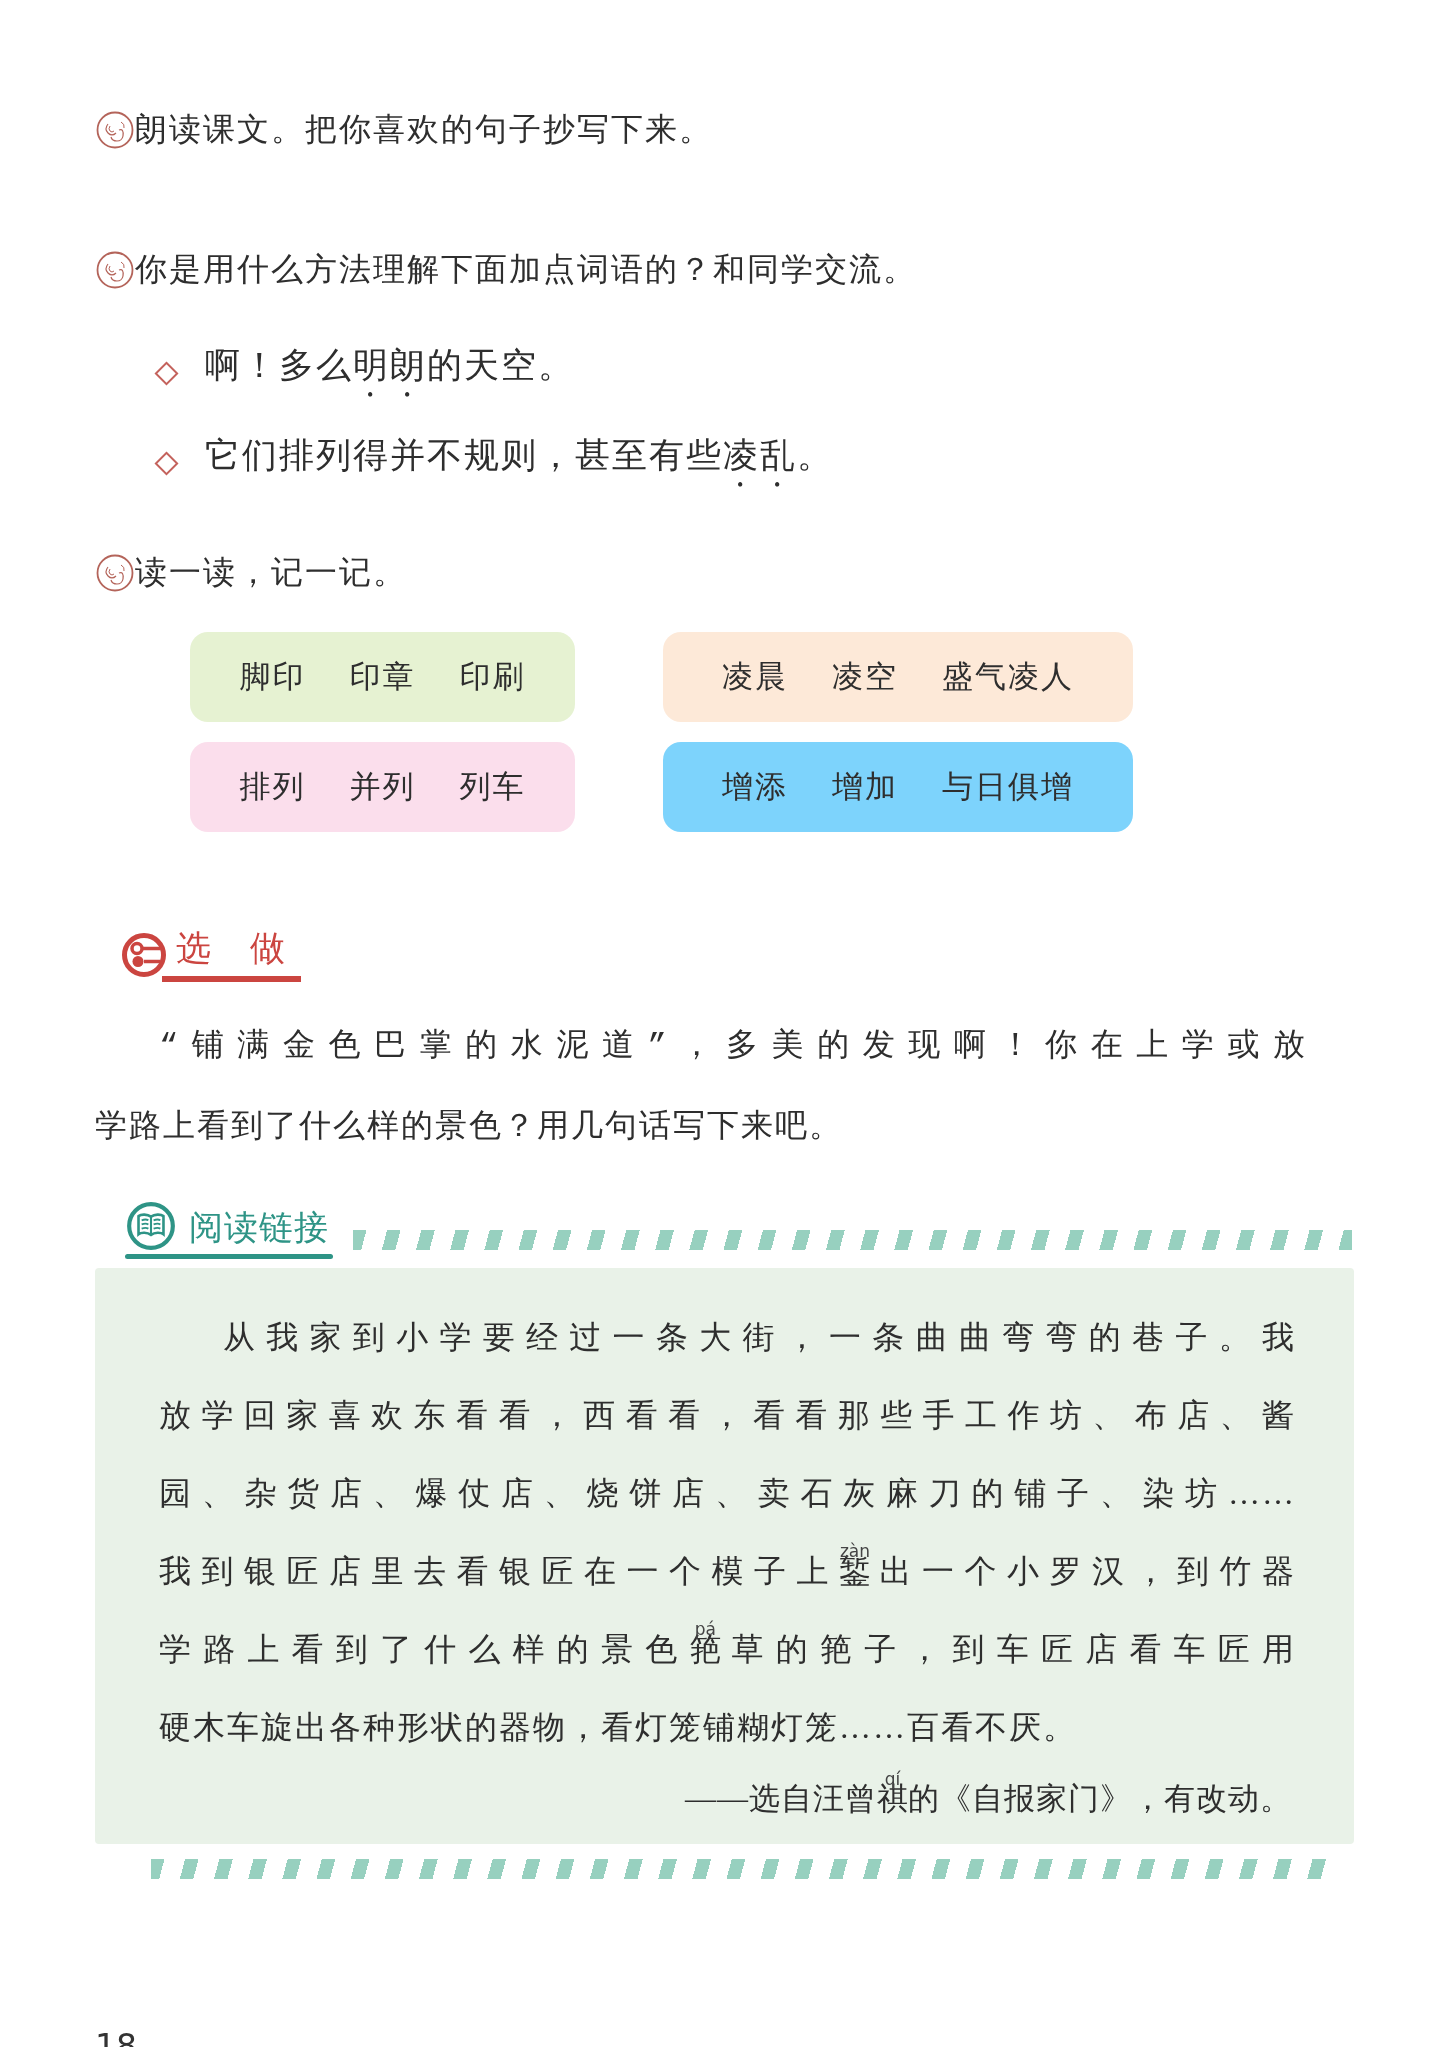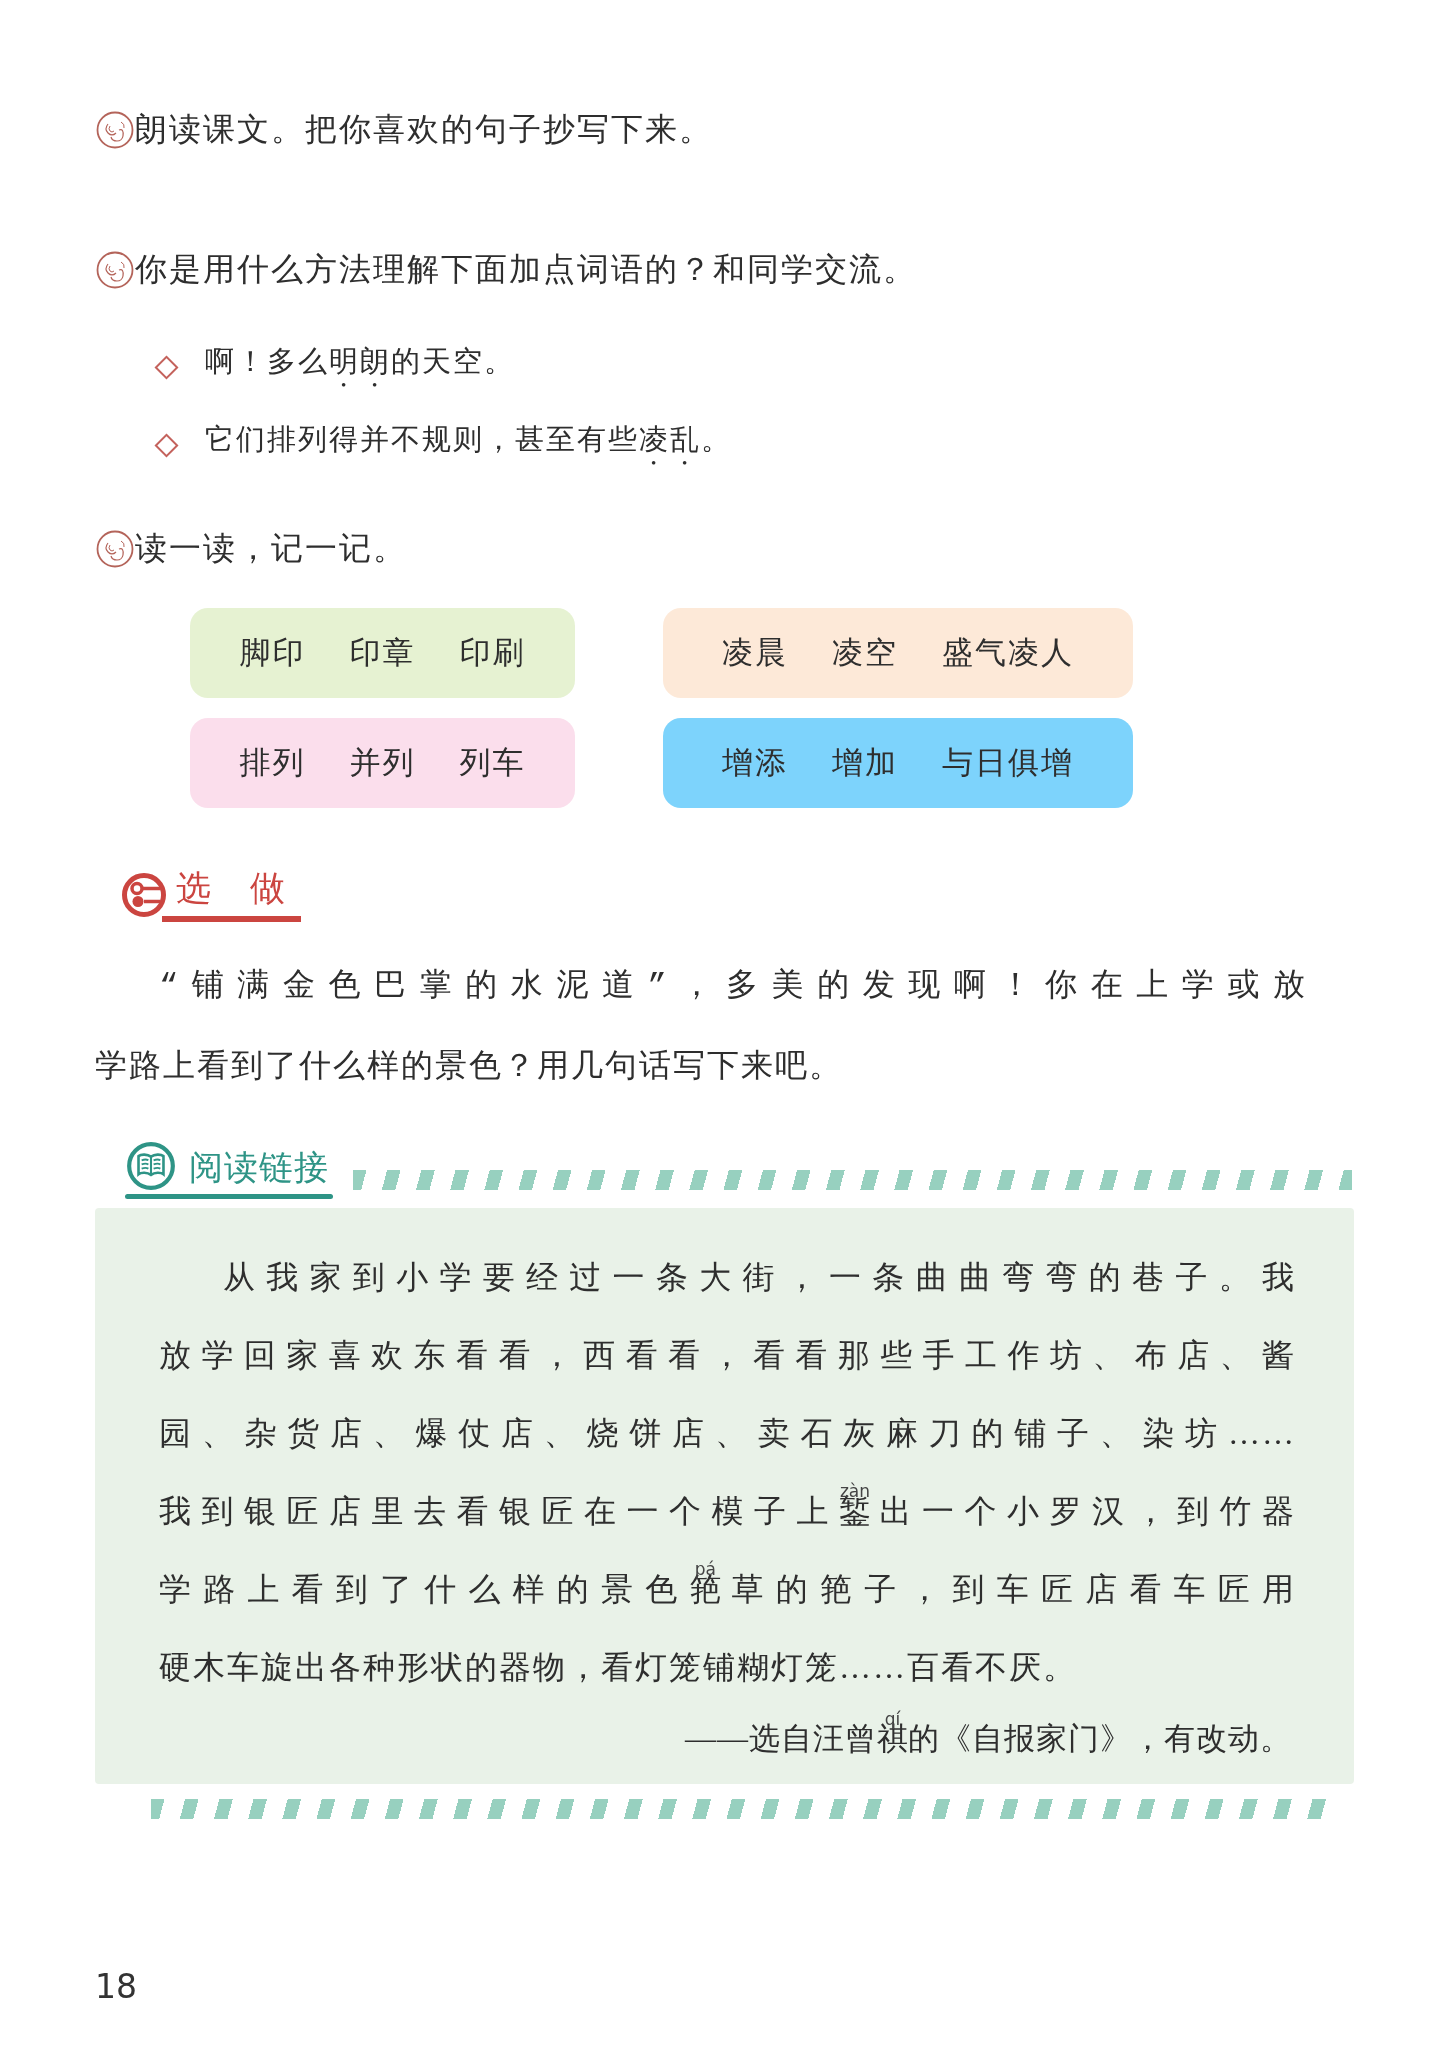--- a/index.html
+++ b/index.html
@@ -11,39 +11,39 @@
     font-family:"Liberation Serif", serif; color:#2e2e2e;
   }
 
   
   .ex-row { display:flex; align-items:center; gap:0; font-size:32px; letter-spacing:2px; }
   .ex-row.ex2 { margin-top:96px; }
   .ex-row.ex3 { margin-top:56px; }
   .seal { width:40px; height:40px; flex:0 0 auto; }
 
   
-  .example-line { display:flex; align-items:center; margin-left:57px; font-size:29px; letter-spacing:2px; }
+  .example-line { display:flex; align-items:center; margin-left:57px; font-size:35px; letter-spacing:2px; }
   .example-line.first { margin-top:50px; }
   .example-line.second { margin-top:27px; }
   .diamond { width:17px; height:17px; border:2px solid #c4625c; transform:rotate(45deg); margin:0 30px 0 6px; flex:0 0 auto; background:#fff; }
   .em-dots {
     -webkit-text-emphasis:filled dot #2e2e2e; -webkit-text-emphasis-position:under right;
     text-emphasis:filled dot #2e2e2e; text-emphasis-position:under right;
   }
 
   
   .word-grid { display:grid; grid-template-columns:385px 470px; column-gap:88px; row-gap:20px; margin-top:37px; margin-left:95px; }
   .wbox { height:90px; border-radius:18px; display:flex; align-items:center; justify-content:center; gap:44px; font-size:31px; letter-spacing:2px; }
   .wbox.green { background:#e6f2d2; }
   .wbox.peach { background:#fde9d8; }
   .wbox.pink  { background:#fbdeec; }
   .wbox.blue  { background:#7dd3fc; }
 
   
-  .xz-header { display:flex; align-items:center; margin-top:60px; margin-left:25px; }
+  .xz-header { display:flex; align-items:center; margin-top:96px; margin-left:25px; }
   .xz-icon { width:48px; height:48px; flex:0 0 auto; }
   .xz-title { font-family:"DejaVu Sans", sans-serif; font-size:35px; color:#cb4540;
               border-bottom:6px solid #cb4540; padding:0 14px 8px 14px; margin-left:-6px; line-height:1.15; letter-spacing:2px; }
   .xz-para { margin-top:26px; width:1212px; font-size:32px; line-height:78px; letter-spacing:2px; }
   .xz-para .fill { text-align:justify; text-align-last:justify;font-family:Liberation Mono, monospace; }
   .xz-para .l1 { text-indent:2em; }
 
   
   .rl-header { display:flex; align-items:flex-end; margin-top:36px; position:relative; }
   .rl-icon { width:52px; height:52px; margin-left:30px; flex:0 0 auto; }

